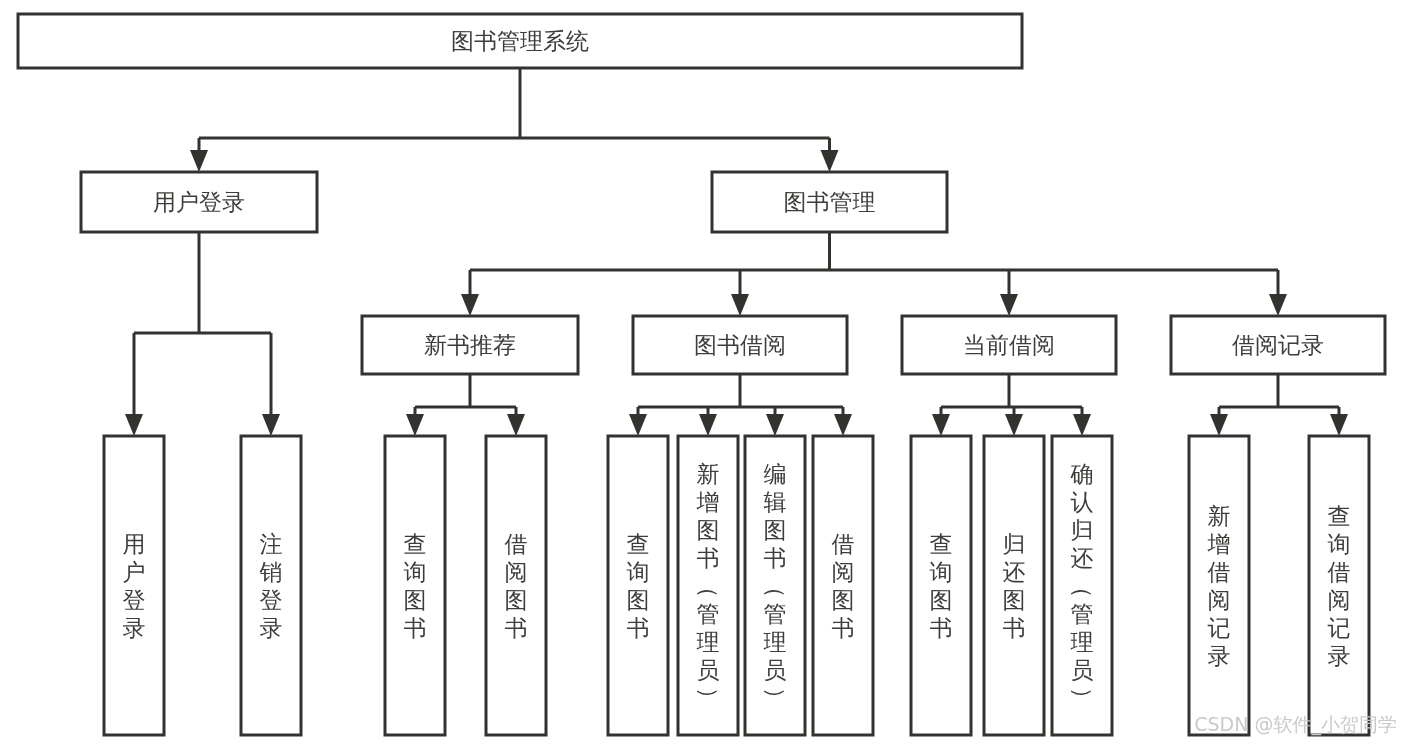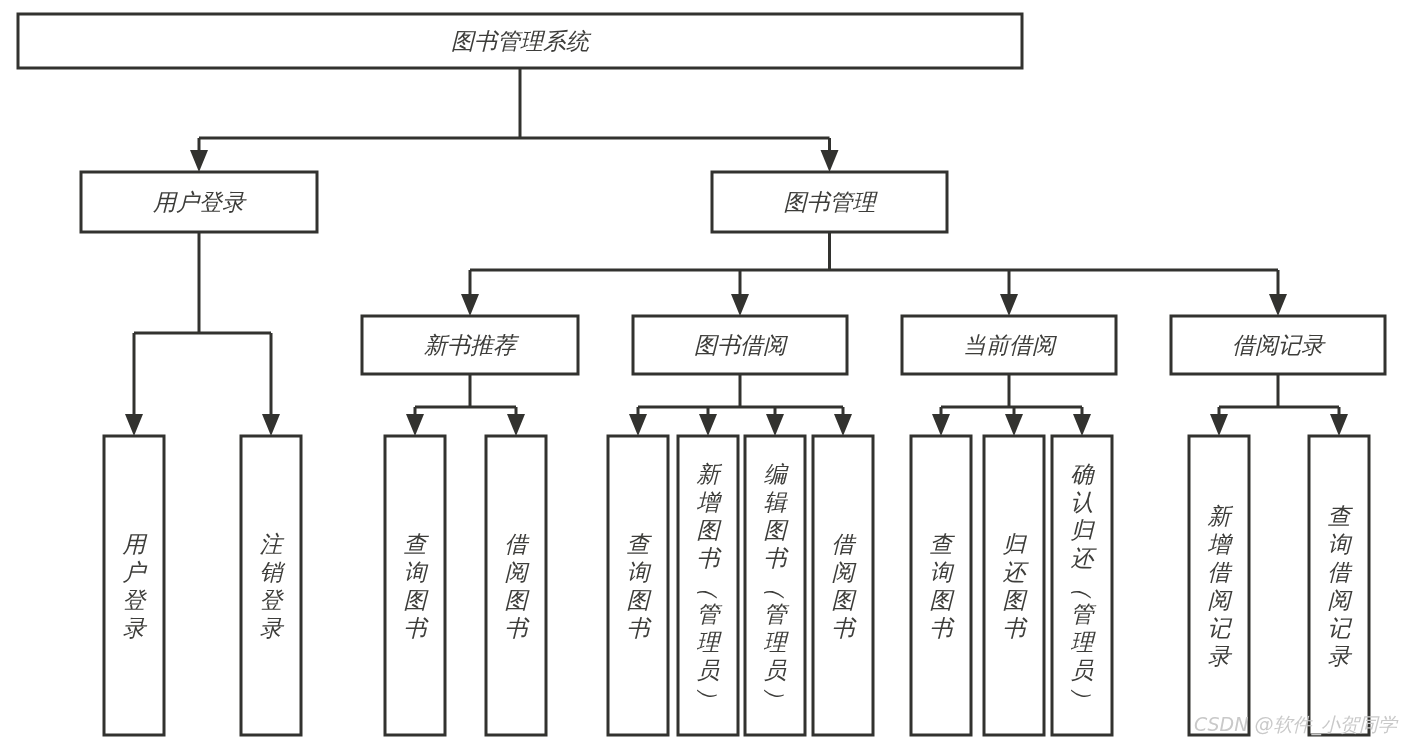--- a/index.html
+++ b/index.html
@@ -14,21 +14,20 @@
     position: relative;
     overflow: hidden;
     font-family: "DejaVu Sans", "Liberation Sans", sans-serif;
   }
   #diagram-root {
     position: absolute;
     left: 0;
     top: 0;
     width: 1405px;
     height: 623px;
-    font-style: italic;
   }
   svg#tree-svg {
     display: block;
     width: 1405px;
     height: 747px;
   }
   .node-box {
     fill: #ffffff;
     stroke: #32322f;
     stroke-width: 3;

